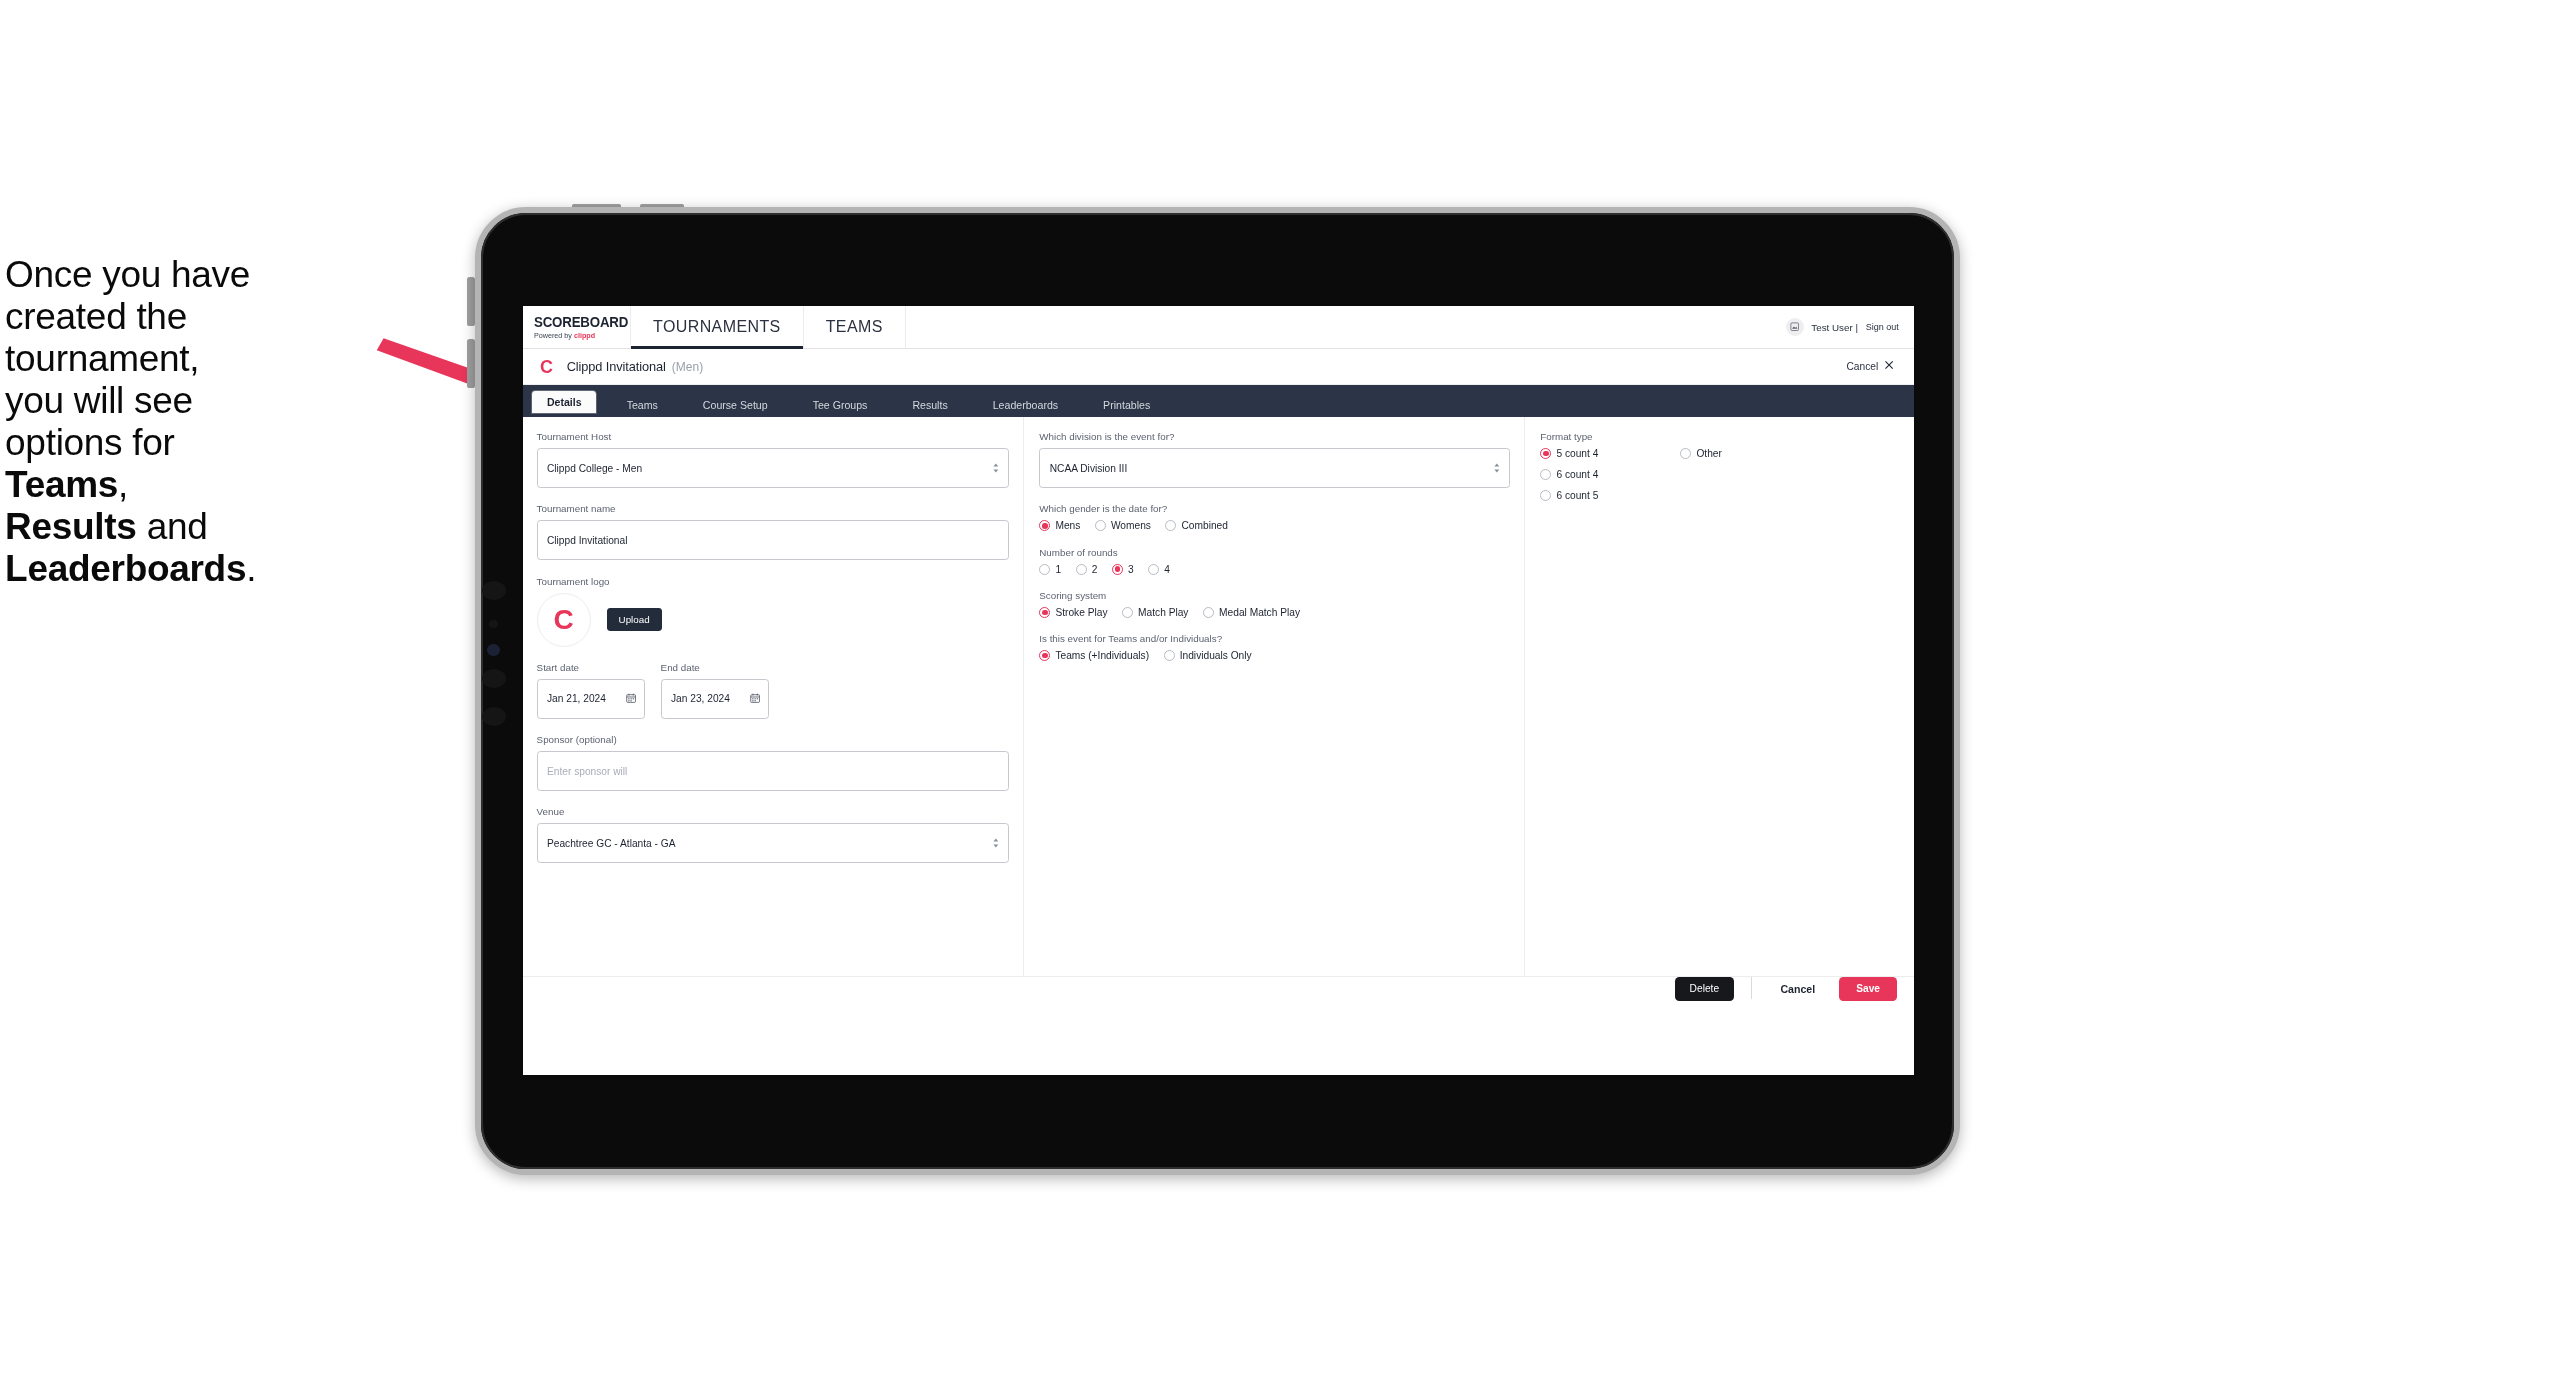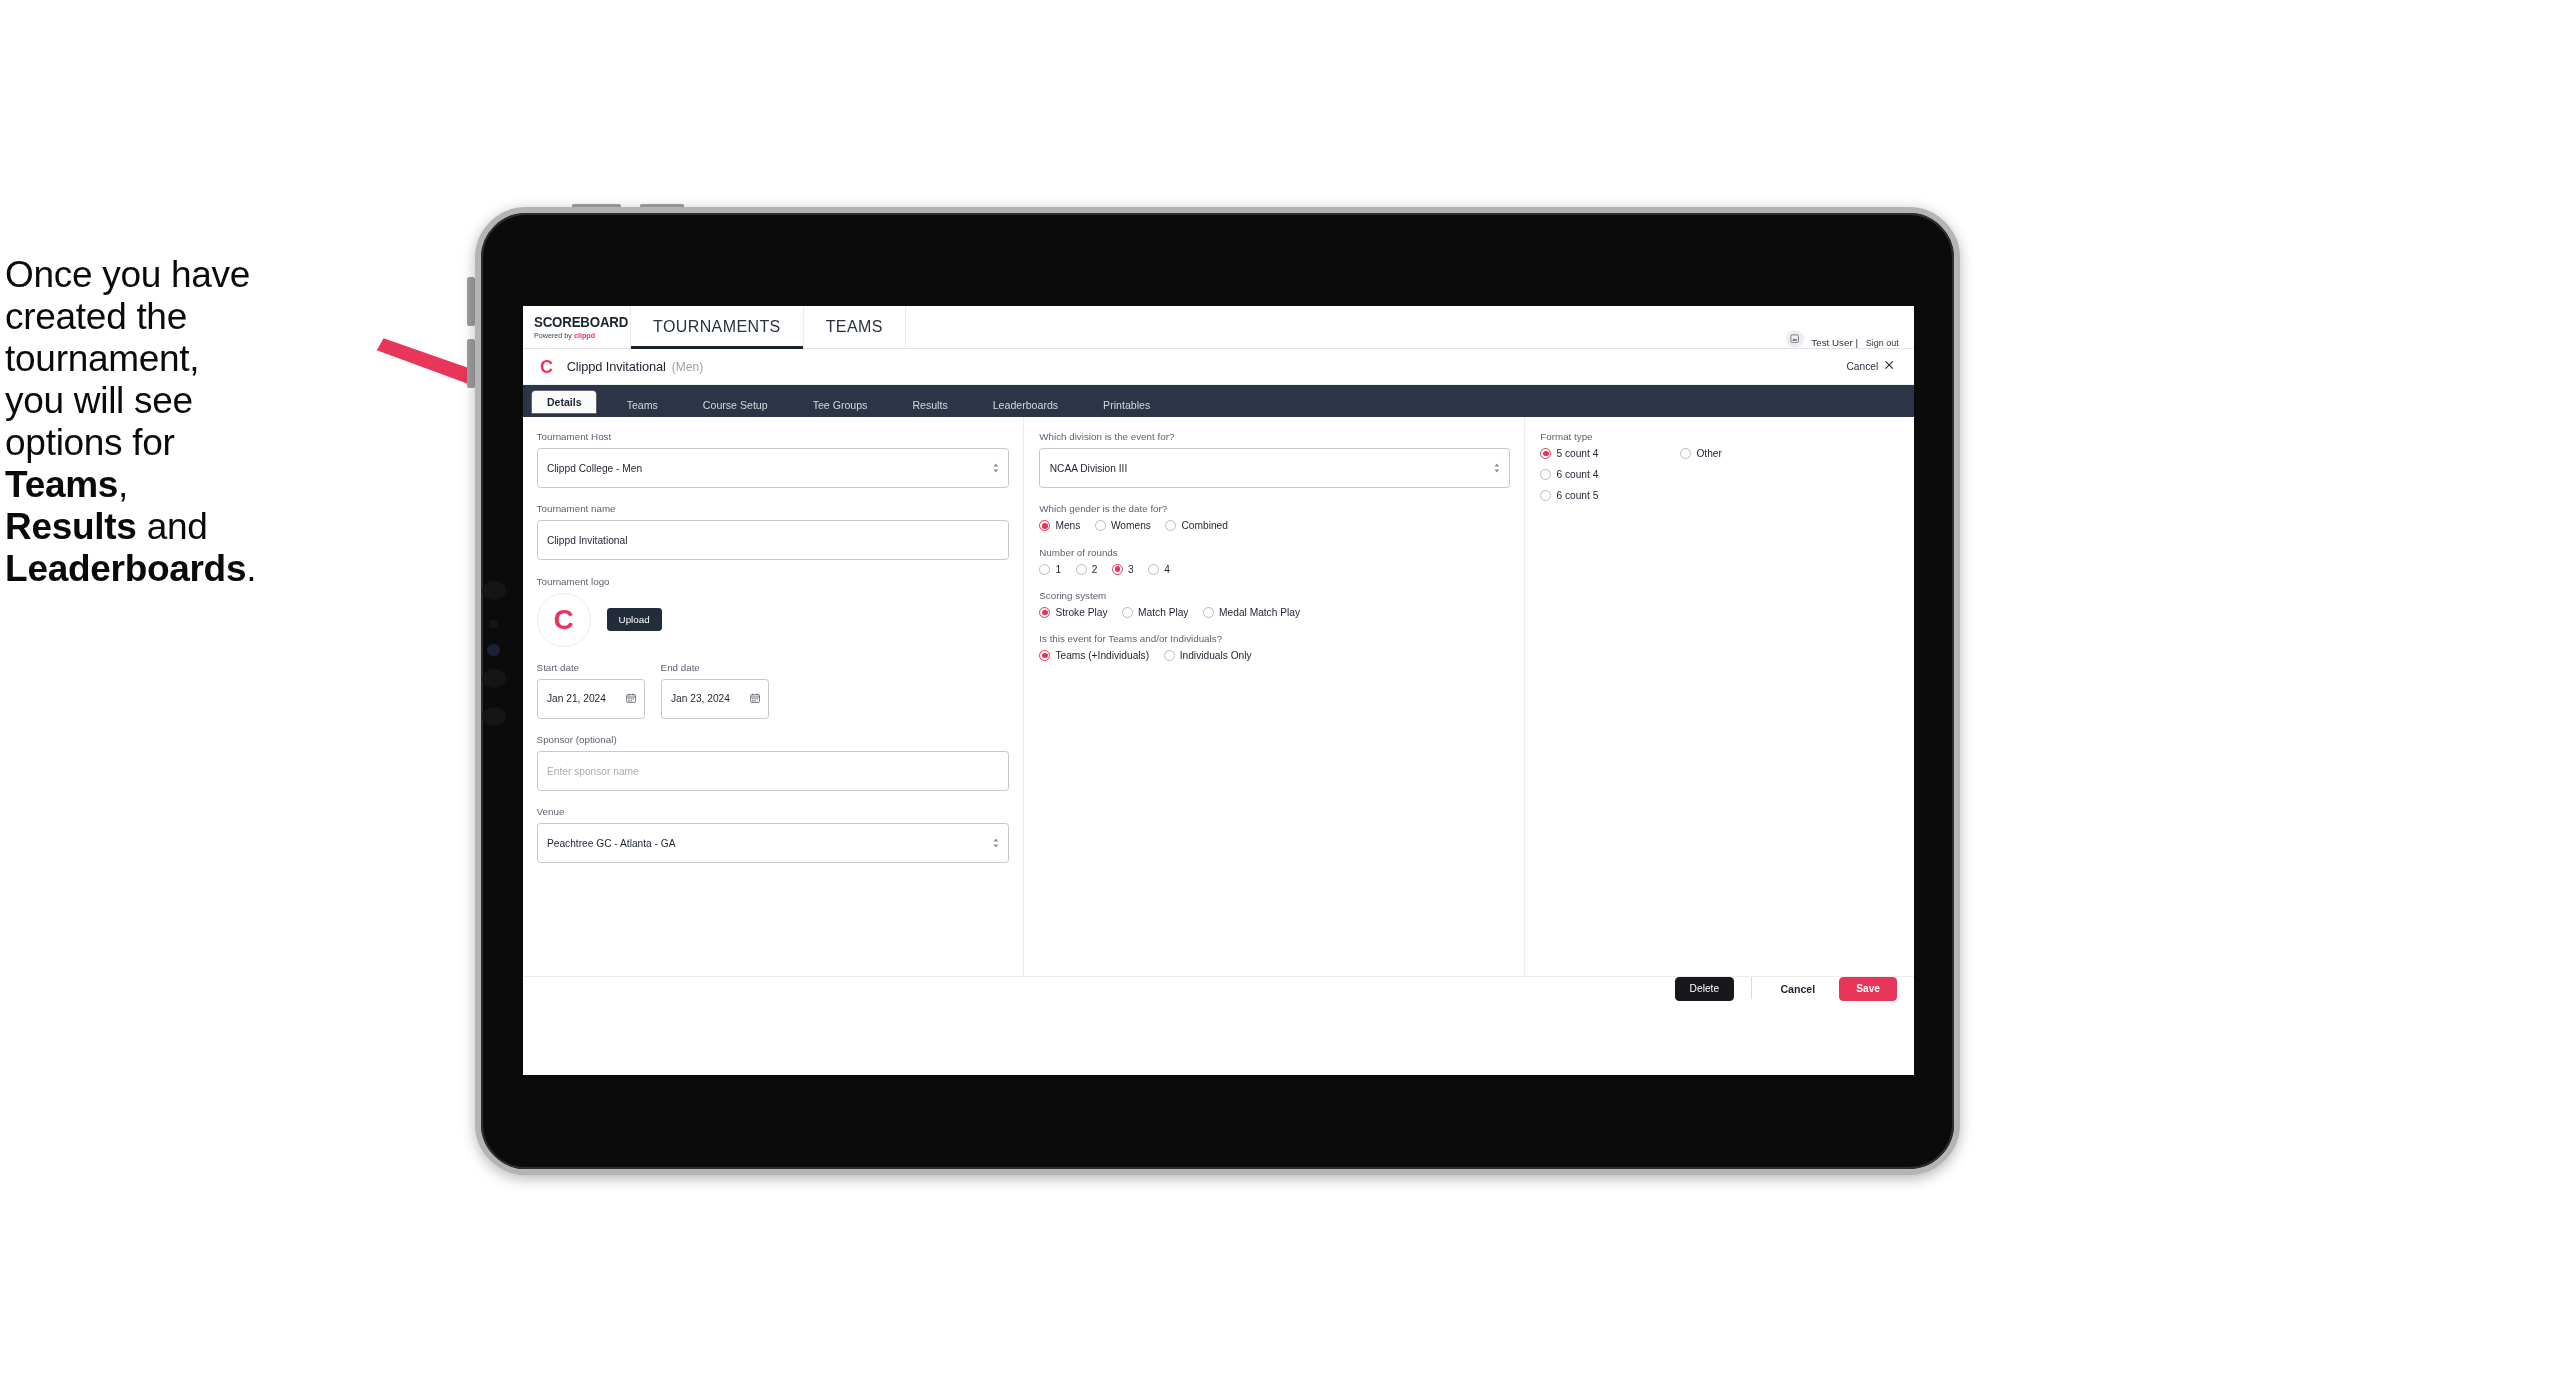--- a/index.html
+++ b/index.html
@@ -109,21 +109,21 @@
     border-right: 0.9px solid #ececee;
     position: relative;
     cursor: pointer;
   }
   .nav-item.active::after {
     content: ""; position: absolute; left: 0; right: 0; bottom: -0.9px;
     height: 2.6px; background: #1c2330;
   }
   .nav-spacer { flex: 1; }
   .user-area {
-    display: flex; align-items: flex-end; gap: 7.7px; padding-right: 15.3px;
+    display: flex; align-items: center; gap: 7.7px; padding-right: 15.3px;
     font-size: 9.8px; color: #2a3140;
   }
   .avatar {
     width: 18px; height: 18px; border-radius: 50%;
     background: #eeeef0; display: flex; align-items: center; justify-content: center;
     font-size: 8.5px; color: #5c6270;
   }
   .signout { font-size: 9px; color: #2a3140; cursor: pointer; }
 
   
@@ -428,21 +428,21 @@
                     <rect x="6.2" y="10" width="1.6" height="1.6" fill="#4a515e"></rect>
                   </svg>
               </span>
             </div>
           </div>
         </div>
 
         <div class="fgroup">
           <div class="flabel">Sponsor (optional)</div>
           <div class="textbox placeholder">
-            <span>Enter sponsor name</span>
+            <span>Enter sponsor will</span>
           </div>
         </div>
 
         <div class="fgroup">
           <div class="flabel">Venue</div>
           <div class="selectbox">
             <span>Peachtree GC - Atlanta - GA</span>
             <span class="chev">
               <svg width="7.7" height="11" viewBox="0 0 9 13">
                   <path d="M4.5 1.2 L7.4 4.6 L1.6 4.6 Z" fill="#86909c"></path>

